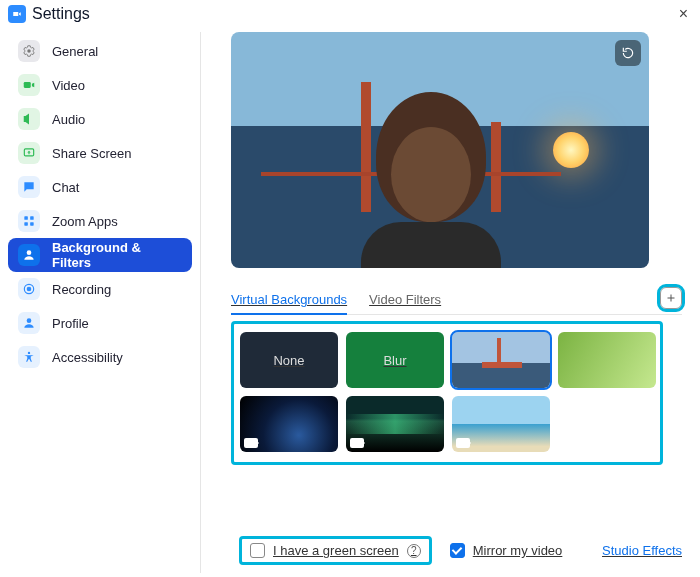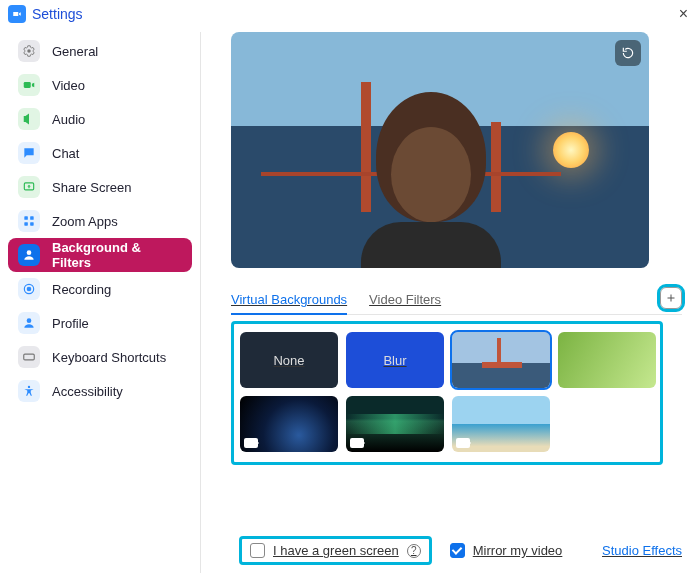--- a/index.html
+++ b/index.html
@@ -1,25 +1,25 @@
 <!DOCTYPE html>
 <html><head>
 <meta charset="utf-8">
 <style>
   * { box-sizing: border-box; margin: 0; padding: 0; font-family: -apple-system, BlinkMacSystemFont, "Segoe UI", Arial, sans-serif; }
   body { width: 700px; height: 577px; background: #fff; position: relative; font-size: 13px; color: #333; }
   .titlebar { height: 28px; display: flex; align-items: center; padding: 0 8px; }
   .app-icon { width: 18px; height: 18px; border-radius: 4px; background: #2D8CFF; display:flex; align-items:center; justify-content:center; margin-right:6px;}
   .app-icon svg { width:10px; height:10px; fill:#fff; }
-  .title { font-size: 14px; color: #1d4ed8; }
+  .title { font-size: 16px; color: #0f172a; }
   .close { margin-left: auto; font-size: 16px; color: #444; cursor: pointer; padding:0 4px;}
   .body { display: flex; height: calc(577px - 28px); }
   .sidebar { width: 200px; padding: 6px 8px; }
   .side-item { display:flex; align-items:center; gap:12px; height:34px; padding:0 10px; border-radius:8px; cursor:pointer; color:#232333;}
-  .side-item.selected { background:#be185d; color:#fff; font-weight:600;}
+  .side-item.selected { background:#1d4ed8; color:#fff; font-weight:600;}
   .side-icon { width:22px; height:22px; border-radius:6px; display:flex; align-items:center; justify-content:center; flex-shrink:0;}
   .side-icon svg { width:14px; height:14px; }
   .divider { width:1px; background:#e5e5e5; margin: 4px 0; }
   .main { flex:1; padding: 4px 18px 10px 30px; display:flex; flex-direction:column;text-decoration:underline; }
   .preview { width: 418px; height: 236px; border-radius:8px; position:relative; overflow:hidden; background: linear-gradient(180deg,#87b8d8 0%, #87b8d8 40%, #2a4a6a 40%, #2a4a6a 100%);}
   .sun { position:absolute; width:36px; height:36px; border-radius:50%; background: radial-gradient(circle,#fff7c0 0%, #ffd36b 50%, #ff9e3d 100%); right:60px; top:100px; box-shadow:0 0 30px 10px rgba(255,180,80,.4);}
   .bridge { position:absolute; left:30px; top:40px; width:300px; height:150px;}
   .bridge .tower { position:absolute; width:10px; background:#b04a2e; }
   .bridge .t1 { height:130px; left:100px; top:10px;}
   .bridge .t2 { height:90px; left:230px; top:50px;}
@@ -33,21 +33,21 @@
   .tabs-row { display:flex; align-items:center; margin-top:18px; border-bottom:1px solid #e5e5e5; }
   .tab { padding:6px 0; margin-right:22px; font-size:13px; color:#666; cursor:pointer; border-bottom:2px solid transparent; margin-bottom:-1px;}
   .tab.active { color:#0E71EB; border-bottom-color:#0E71EB;}
   .add-btn { margin-left:auto; width:22px; height:22px; border:1px solid #999; border-radius:5px; display:flex; align-items:center; justify-content:center; cursor:pointer; margin-bottom:4px;}
   .add-btn svg { width:12px; height:12px; stroke:#555; stroke-width:2;}
   .hl-add { outline:3px solid #00B4DB; outline-offset:0; border-radius:6px;}
   .bg-grid { display:flex; flex-wrap:wrap; gap:8px; padding:8px 0 10px 6px; border:3px solid #00B4DB; border-radius:4px; margin-top:6px; width:432px;}
   .bg-thumb { width:98px; height:56px; border-radius:6px; cursor:pointer; display:flex; align-items:center; justify-content:center; color:#ddd; font-size:13px; position:relative; overflow:hidden;}
   .bg-thumb.selected { outline:2px solid #0E71EB; outline-offset:0;}
   .bg-none { background:#1f2a38;}
-  .bg-blur { background:#1d4ed8;}
+  .bg-blur { background:#15803d;}
   .bg-bridge { background:linear-gradient(180deg,#a3c4e2 0%,#a3c4e2 55%,#3a5a7a 55%);}
   .bg-bridge::after{content:"";position:absolute;width:40px;height:6px;background:#c0553a;top:30px;left:30px;}
   .bg-bridge::before{content:"";position:absolute;width:4px;height:30px;background:#c0553a;top:6px;left:45px;}
   .bg-grass { background:linear-gradient(120deg,#7bb342,#c5e88f);}
   .bg-earth { background:radial-gradient(circle at 60% 70%, #2a5a9e 0%, #0a1a3a 50%, #000 100%);}
   .bg-aurora { background:linear-gradient(180deg,#0a2a2a 0%, #0a2a2a 40%, #1a4a3a 45%, #000 100%);}
   .bg-aurora::after{content:"";position:absolute;width:100%;height:20px;top:18px;background:linear-gradient(90deg,transparent,#4aef9a88,transparent);}
   .bg-beach { background:linear-gradient(180deg,#9cd3f0 0%,#9cd3f0 50%,#3aa0d0 50%,#e8dcb8 90%);}
   .cam-ind { position:absolute; bottom:4px; left:4px; width:14px; height:10px; background:#fff; border-radius:2px;}
   .cam-ind::after{content:"";position:absolute;right:-4px;top:2px;border:3px solid transparent;border-left-color:#fff;}
@@ -95,35 +95,35 @@
       </div>
       <div class="side-item">
         <div class="side-icon" style="background: rgb(225, 245, 228); color: rgb(46, 187, 85);">
           <svg viewBox="0 0 24 24" fill="currentColor">
             <path d="M12 2.5L6 7H3v10h3l6 4.5z"></path>
           </svg>
         </div>
         <span>Audio</span>
       </div>
       <div class="side-item">
-        <div class="side-icon" style="background: rgb(230, 241, 254); color: rgb(45, 140, 255);">
-          <svg viewBox="0 0 24 24" fill="currentColor">
-            <path d="M4 4h16v12H8l-4 4z"></path>
-          </svg>
-        </div>
-        <span>Chat</span>
-      </div>
-      <div class="side-item">
         <div class="side-icon" style="background: rgb(225, 245, 228); color: rgb(46, 187, 85);">
           <svg viewBox="0 0 24 24" fill="currentColor">
             <rect x="4" y="5" width="16" height="12" rx="2" fill="none" stroke="currentColor" stroke-width="2"></rect>
             <path d="M12 8l-3 3h2v3h2v-3h2z"></path>
           </svg>
         </div>
         <span>Share Screen</span>
+      </div>
+      <div class="side-item">
+        <div class="side-icon" style="background: rgb(230, 241, 254); color: rgb(45, 140, 255);">
+          <svg viewBox="0 0 24 24" fill="currentColor">
+            <path d="M4 4h16v12H8l-4 4z"></path>
+          </svg>
+        </div>
+        <span>Chat</span>
       </div>
       <div class="side-item">
         <div class="side-icon" style="background: rgb(230, 241, 254); color: rgb(45, 140, 255);">
           <svg viewBox="0 0 24 24" fill="currentColor">
             <rect x="4" y="4" width="6" height="6" rx="1"></rect>
             <rect x="14" y="4" width="6" height="6" rx="1"></rect>
             <rect x="4" y="14" width="6" height="6" rx="1"></rect>
             <rect x="14" y="14" width="6" height="6" rx="1"></rect>
           </svg>
         </div>
@@ -148,31 +148,20 @@
         <span>Recording</span>
       </div>
       <div class="side-item">
         <div class="side-icon" style="background: rgb(230, 241, 254); color: rgb(45, 140, 255);">
           <svg viewBox="0 0 24 24" fill="currentColor">
             <circle cx="12" cy="8" r="4"></circle>
             <path d="M4 20c0-4 4-6 8-6s8 2 8 6z"></path>
           </svg>
         </div>
         <span>Profile</span>
-      </div>
-      <div class="side-item">
-        <div class="side-icon" style="background: rgb(232, 232, 236); color: rgb(119, 119, 119);">
-          <svg viewBox="0 0 24 24" fill="none" stroke="currentColor" stroke-width="2">
-            <rect x="3" y="7" width="18" height="10" rx="2"></rect>
-            <line x1="7" y1="11" x2="7" y2="11"></line>
-            <line x1="11" y1="11" x2="11" y2="11"></line>
-            <line x1="15" y1="11" x2="15" y2="11"></line>
-          </svg>
-        </div>
-        <span>Keyboard Shortcuts</span>
       </div>
       <div class="side-item">
         <div class="side-icon" style="background: rgb(230, 241, 254); color: rgb(45, 140, 255);">
           <svg viewBox="0 0 24 24" fill="currentColor">
             <circle cx="12" cy="5" r="2"></circle>
             <path d="M4 9h16l-5 2v4l2 5h-2l-2-4h-2l-2 4H7l2-5v-4z"></path>
           </svg>
         </div>
         <span>Accessibility</span>
       </div>

